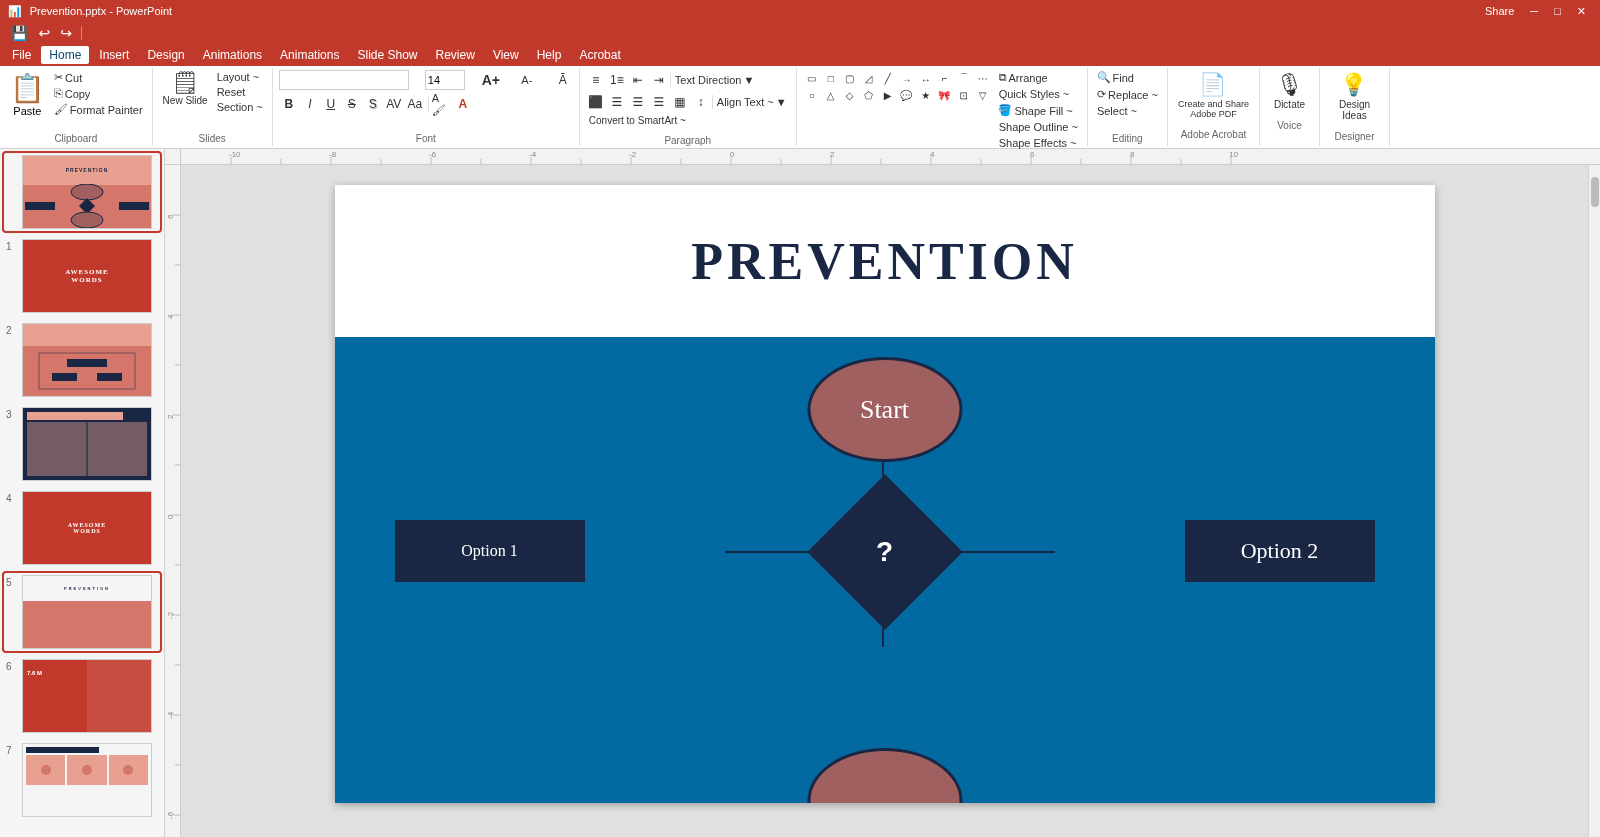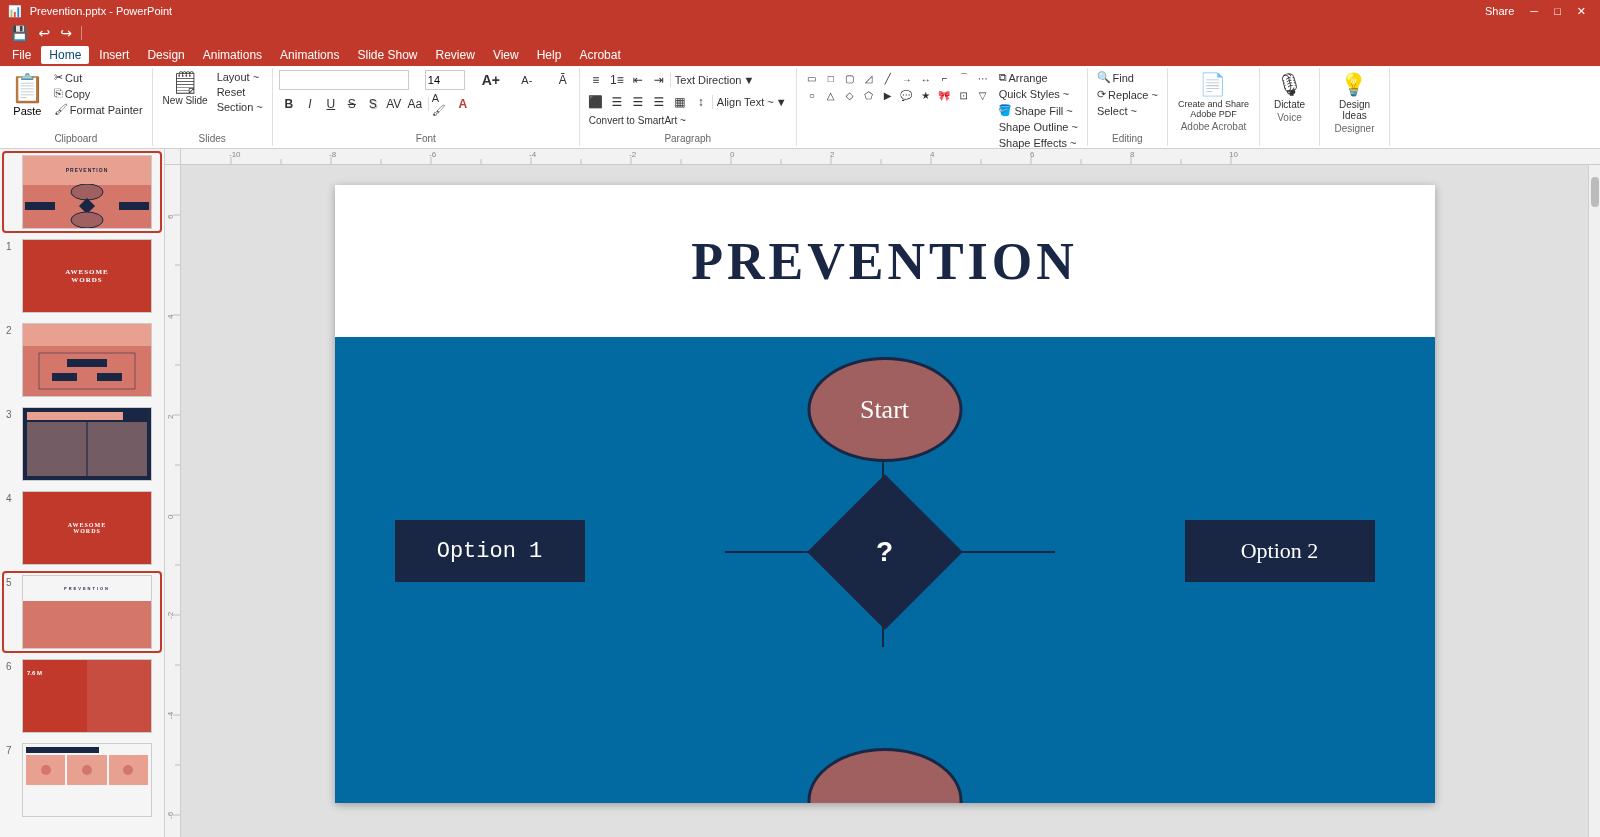--- a/index.html
+++ b/index.html
@@ -62,21 +62,21 @@
     }
     .ribbon-group-inner {
       display: flex;
       align-items: flex-start;
       flex: 1;
       gap: 2px;
     }
     .ribbon-group-label {
       font-size: 10px;
       color: #666;
-      margin-top: 0;
+      margin-top: 8px;
       text-align: center;
       display: flex;
       align-items: center;
       gap: 2px;
       cursor: pointer;
     }
     .ribbon-btn {
       display: flex;
       flex-direction: column;
       align-items: center;
@@ -728,21 +728,21 @@
               <span style="color:white;font-size:26px;font-family:Georgia,serif;">Start</span>
             </div>
 
             <div style="position:absolute;top:148px;left:50%;transform:translateX(-50%);width:134px;height:134px;display:flex;align-items:center;justify-content:center;">
               <div style="width:110px;height:110px;background:#1a2744;transform:rotate(45deg);display:flex;align-items:center;justify-content:center;">
               </div>
               <span style="position:absolute;color:white;font-size:28px;font-weight:bold;">?</span>
             </div>
 
             <div style="position:absolute;top:183px;left:60px;width:190px;height:62px;background:#1a2744;display:flex;align-items:center;justify-content:center;">
-              <span style="color:white;font-size:22px;font-family:Liberation Mono, monospace;">Option 1</span>
+              <span style="color:white;font-size:16px;font-family:Liberation Serif, serif;">Option 1</span>
             </div>
 
             <div style="position:absolute;top:183px;right:60px;width:190px;height:62px;background:#1a2744;display:flex;align-items:center;justify-content:center;text-align:center;">
               <span style="color:white;font-size:22px;font-family:Georgia,serif;">Option 2</span>
             </div>
 
             <div style="position:absolute;bottom:22px;left:50%;transform:translateX(-50%);width:155px;height:105px;background:#a06060;border:3px solid #1a2744;border-radius:50%;display:flex;align-items:flex-end;justify-content:center;">
               <span style="color:white;font-size:26px;font-family:Georgia,serif;">Finish</span>
             </div>
 

